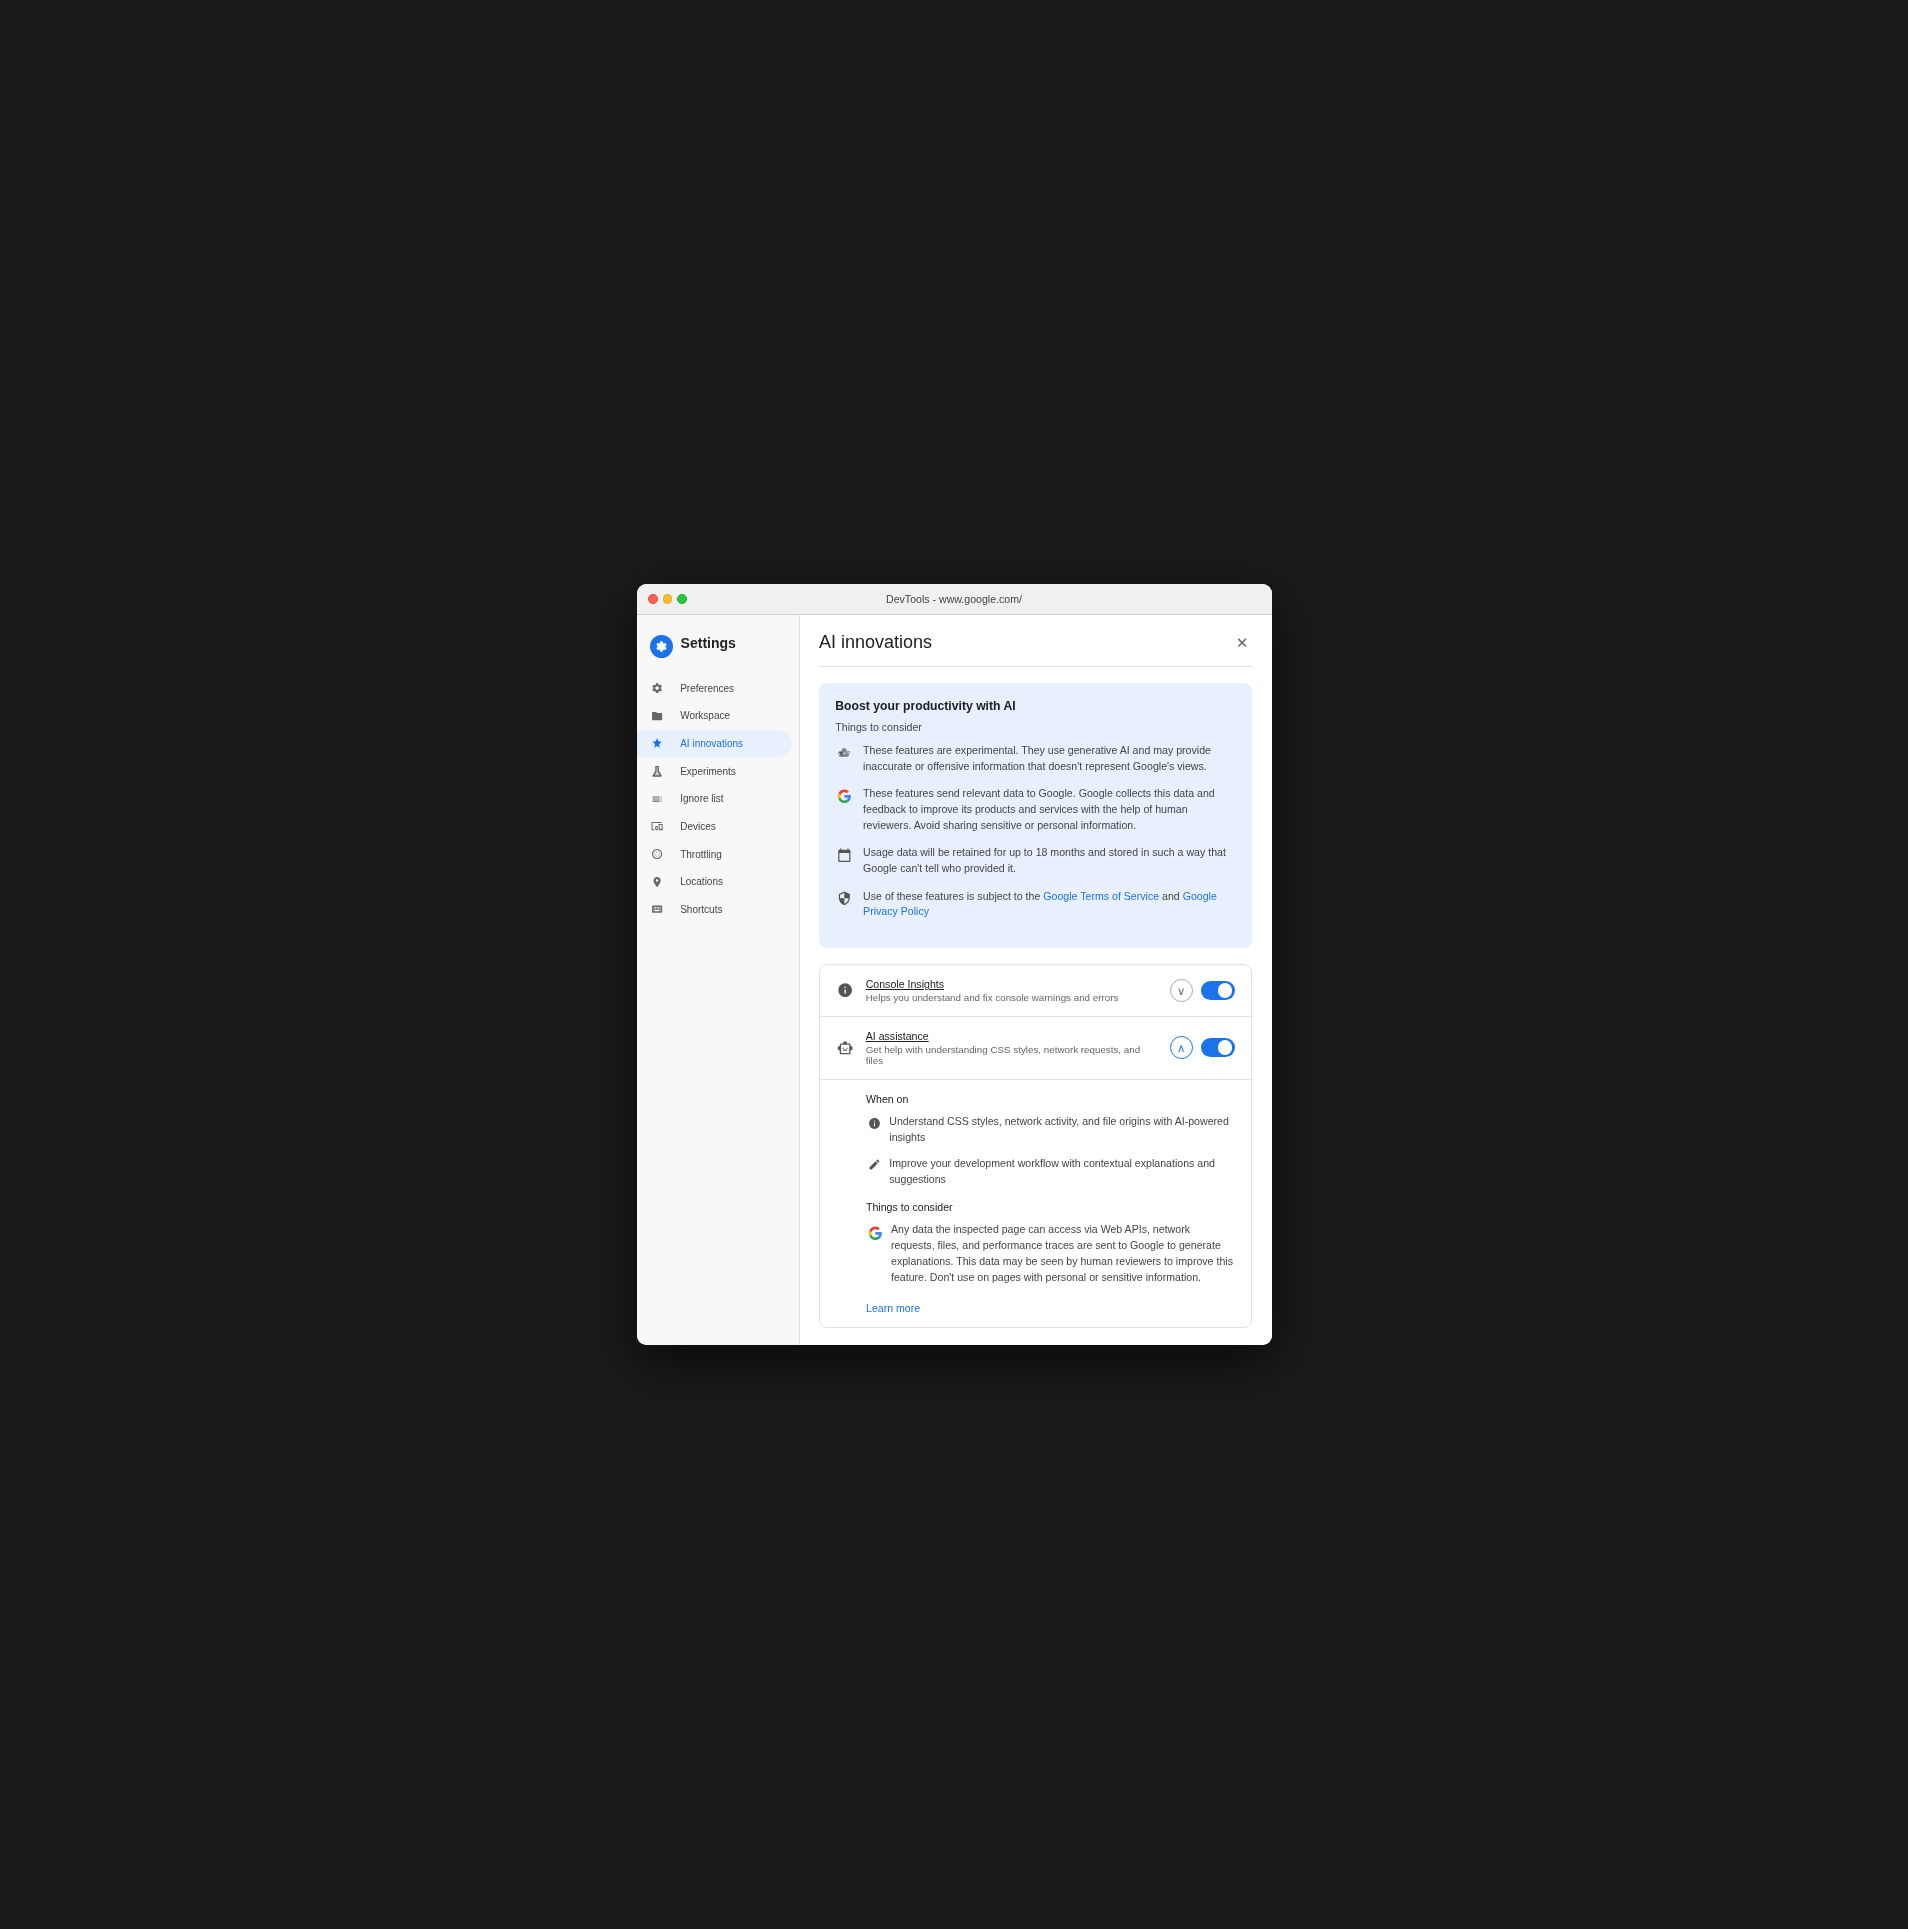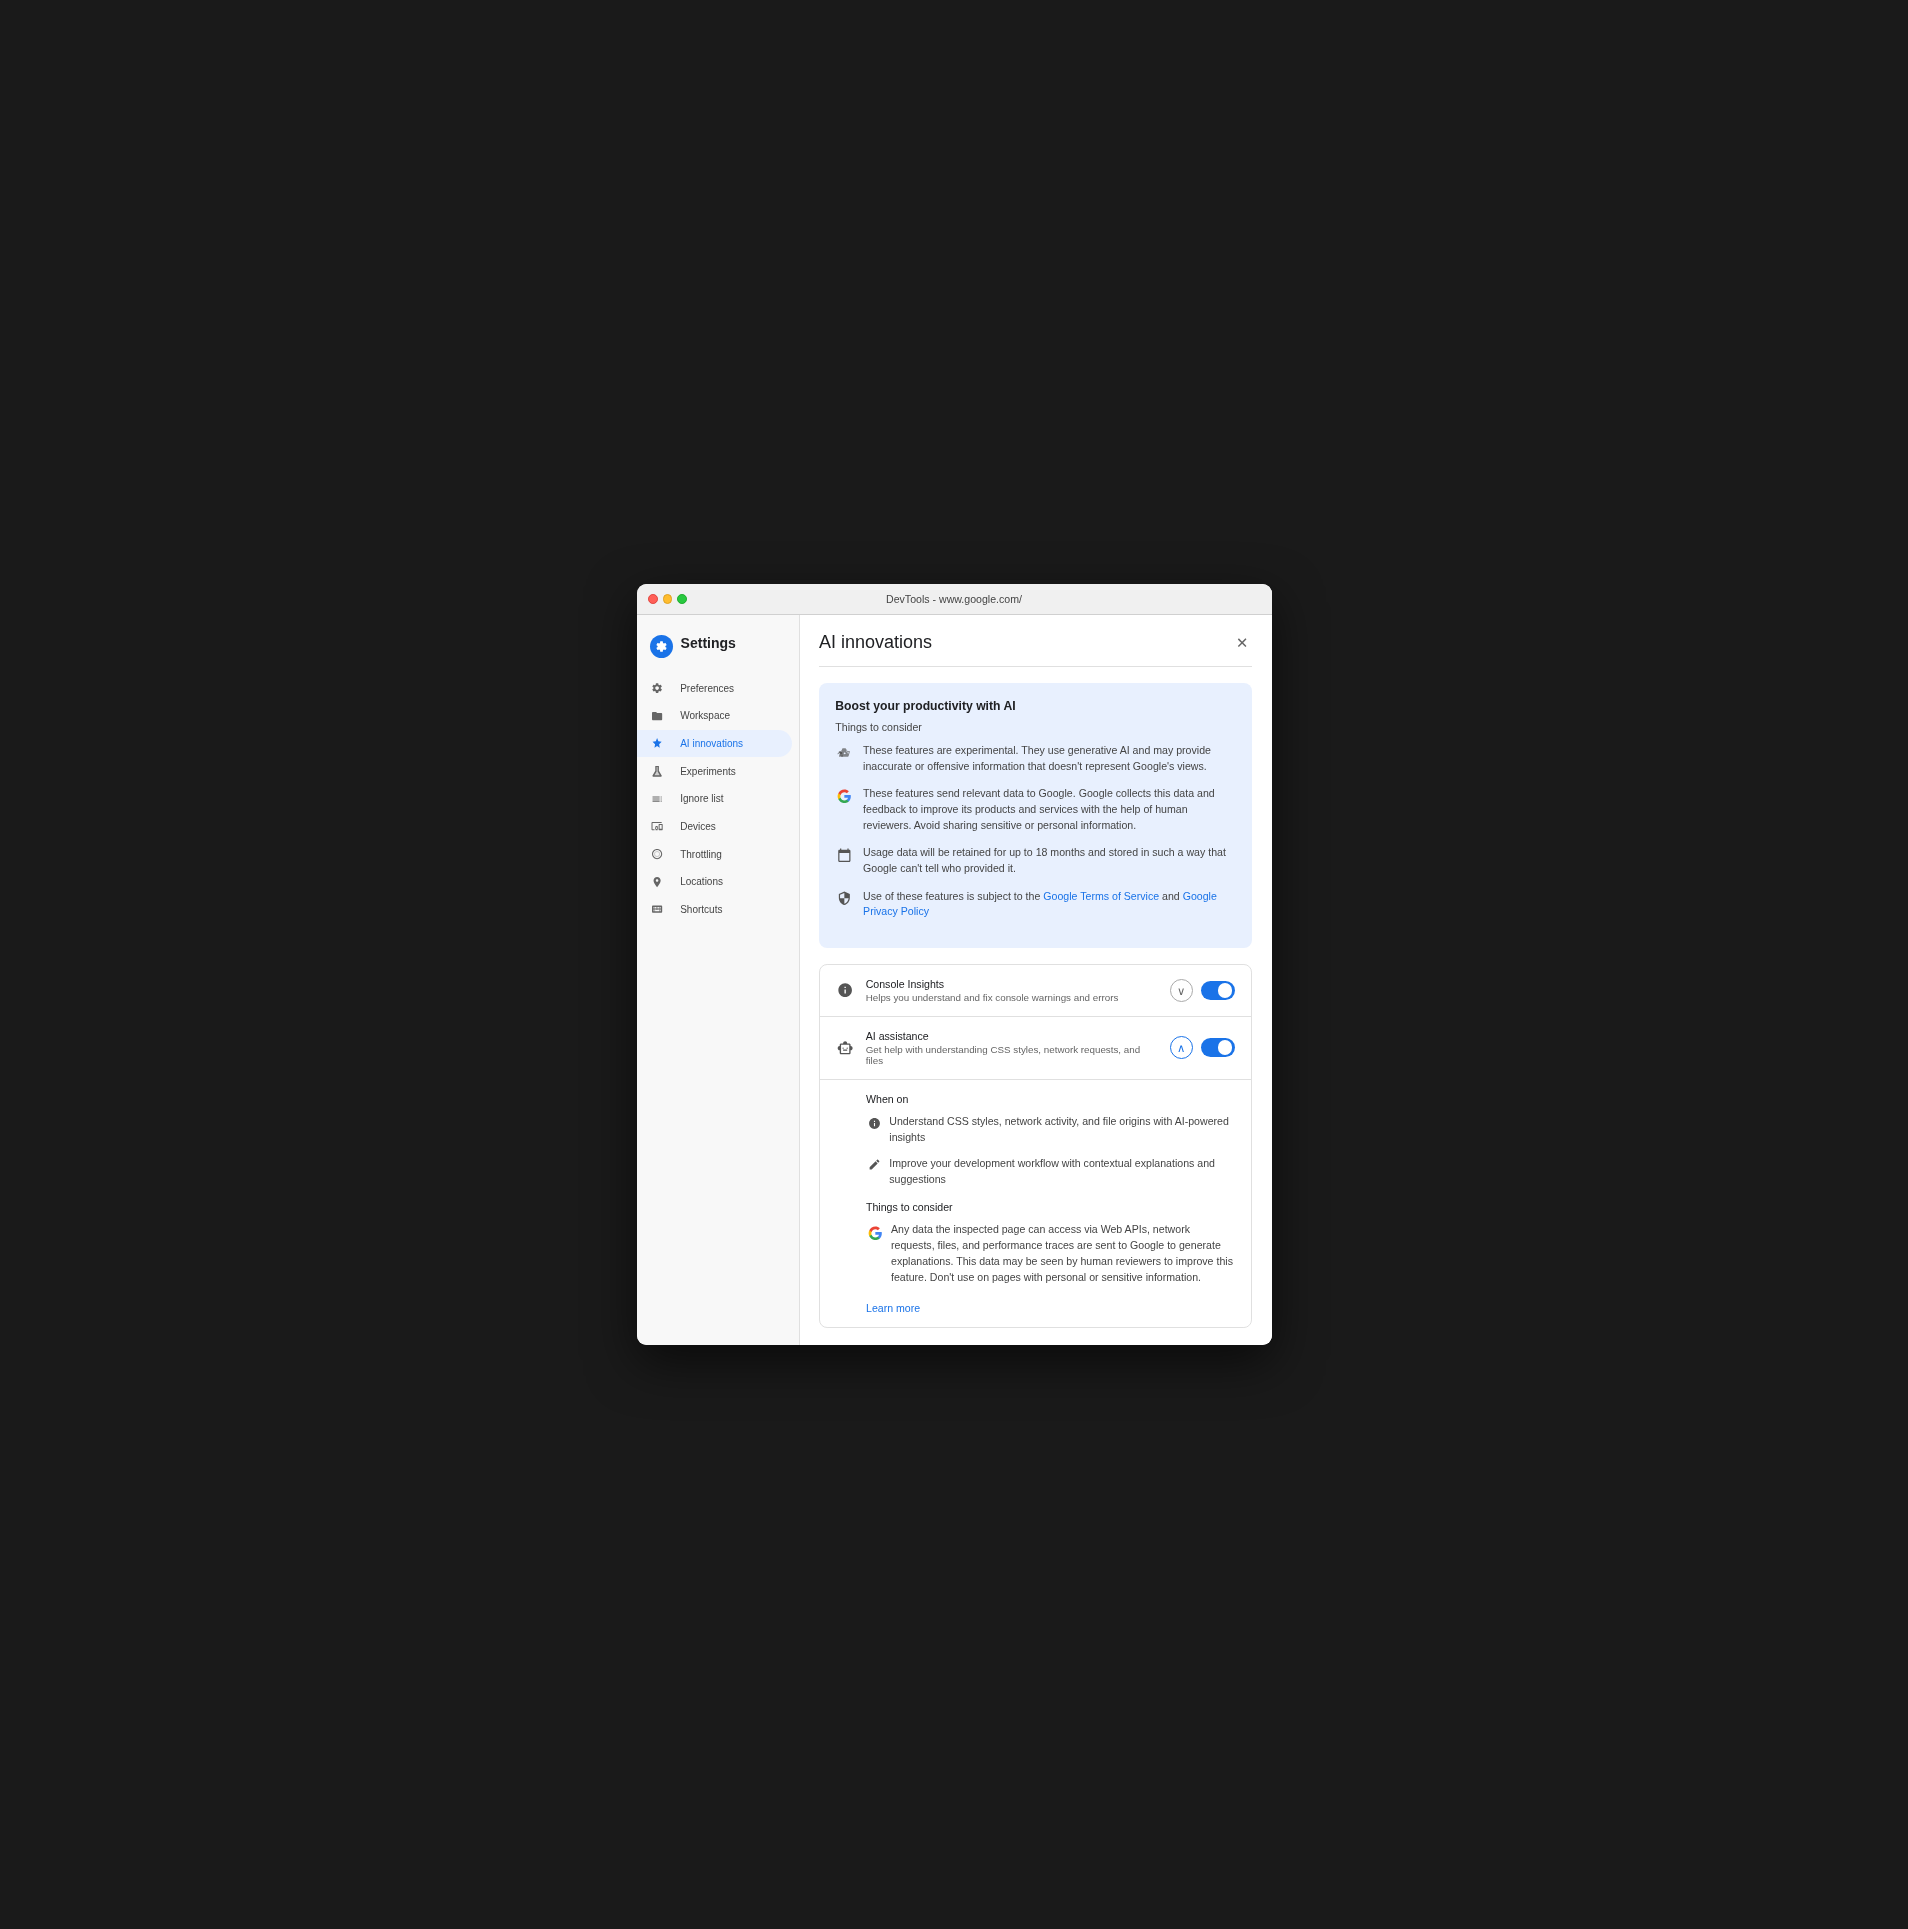--- a/index.html
+++ b/index.html
@@ -212,20 +212,21 @@
       flex-shrink: 0;
     }
     .feature-info {
       flex: 1;
     }
     .feature-title {
       font-size: 10.6px;
       font-weight: 500;
       color: #202124;
       margin-bottom: 1.6px;
+      text-decoration: underline;
     }
     .feature-desc {
       font-size: 9.8px;
       color: #666;
     }
     .feature-controls {
       display: flex;
       align-items: center;
       gap: 8.1px;
     }

